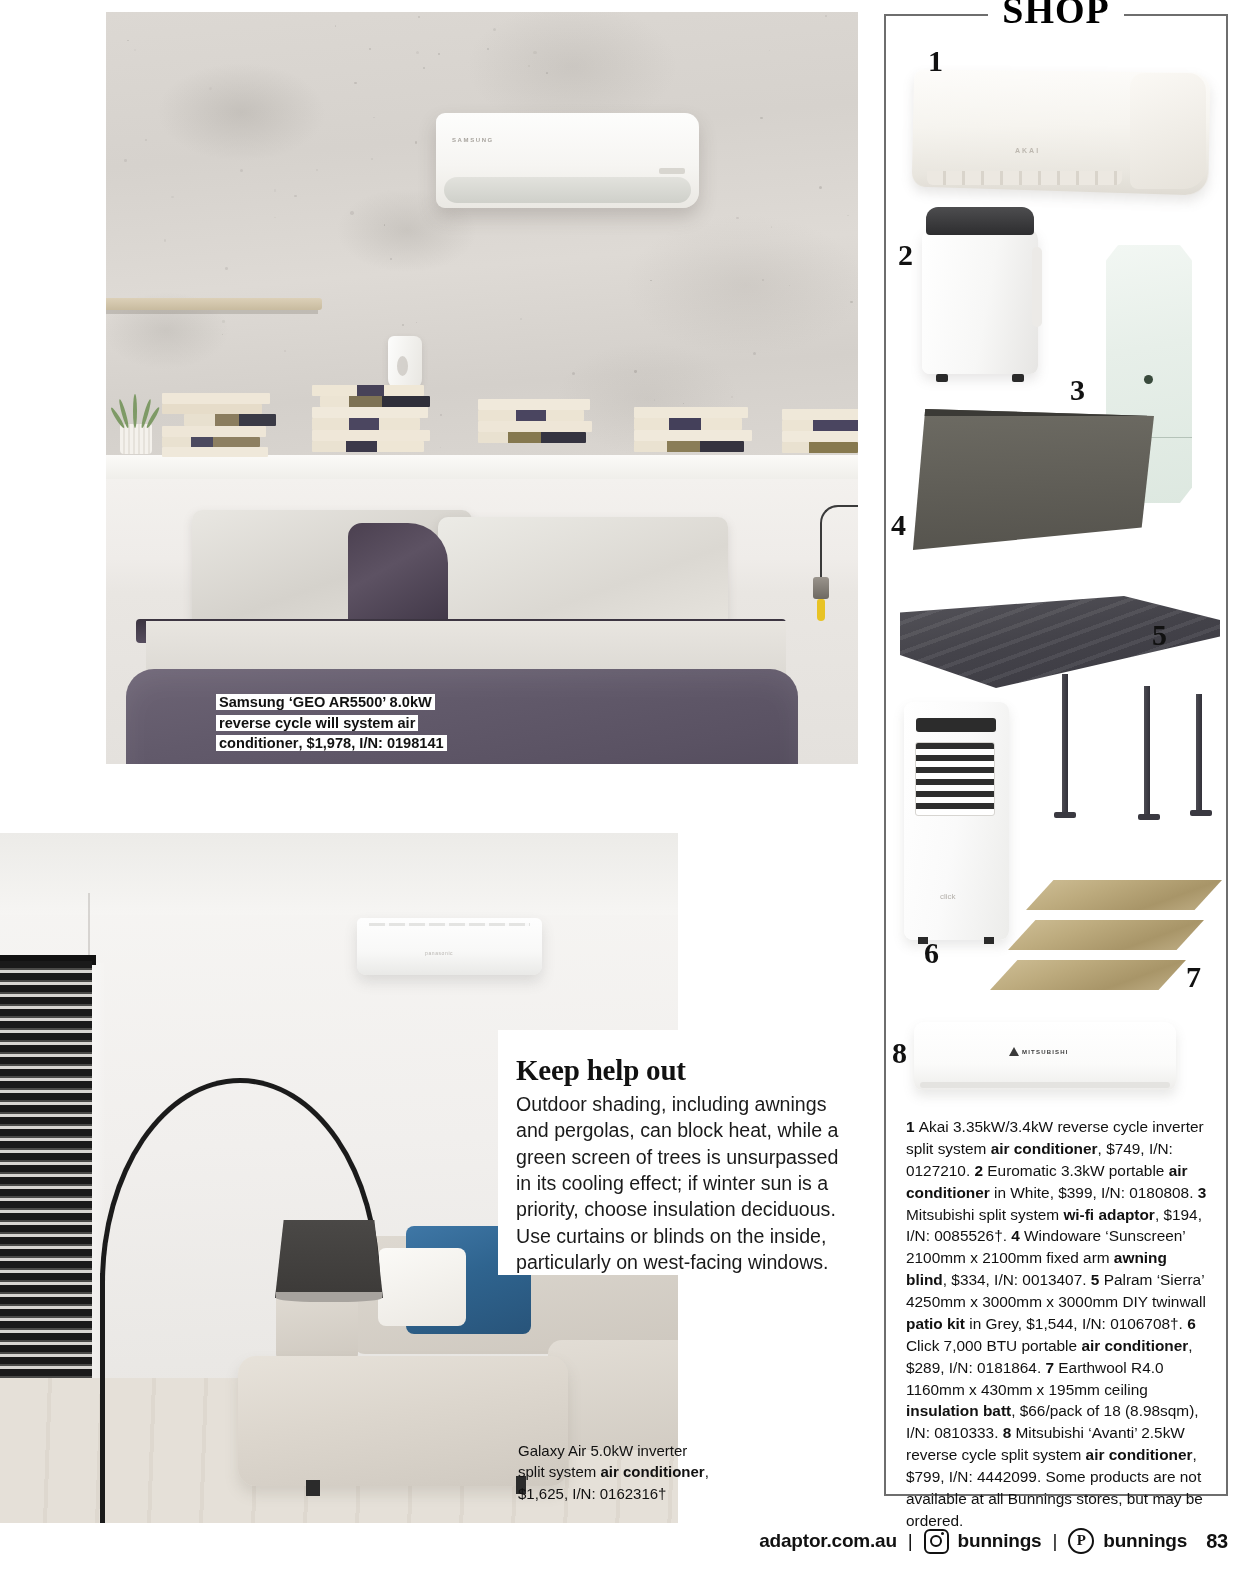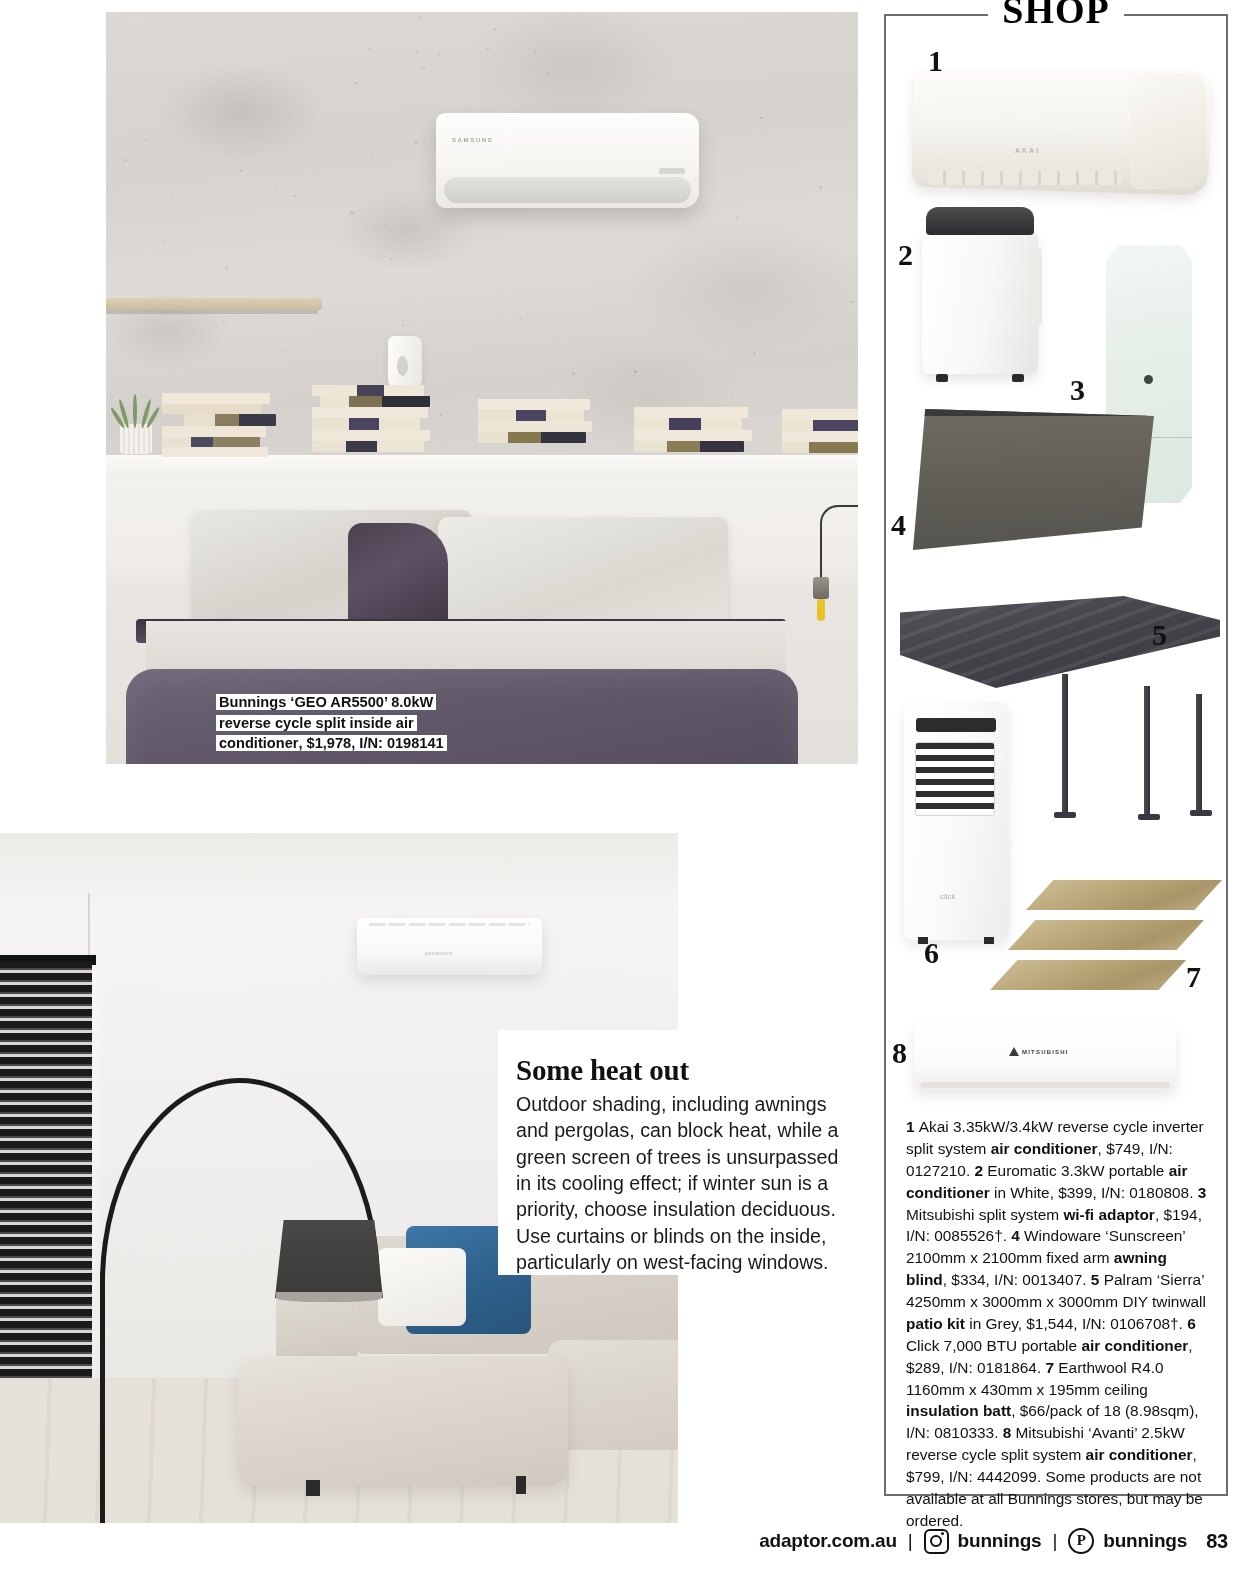--- a/index.html
+++ b/index.html
@@ -345,22 +345,22 @@
       <div class="bed-quilt"></div>
       <div class="bed-sconce">
         <div class="arm"></div>
           <div class="rod"></div>
           <div class="sock"></div>
           <div class="bulb"></div>
       </div>
     </div>
 
     <div class="cap-bedroom">
-      <div><span class="l">Bunnings ‘GEO AR5500’ 8.0kW</span></div>
-      <div><span class="l"><span>reverse cycle split inside </span><b>air</b></span></div>
+      <div><span class="l">Samsung ‘GEO AR5500’ 8.0kW</span></div>
+      <div><span class="l"><span>reverse cycle will system </span><b>air</b></span></div>
       <div><span class="l"><b>conditioner</b><span>, $1,978, I/N: 0198141</span></span></div>
     </div>
   </div>
 
   <div class="living-photo">
     <div class="lv-wall"></div>
     <div class="lv-ceiling"></div>
     <div class="lv-corner"></div>
     <div class="lv-window-glow"></div>
     <div class="lv-blind-head"></div>
@@ -382,24 +382,29 @@
         <div class="legB"></div>
     </div>
     <div class="lv-lamp-arc"></div>
     <div class="lv-lamp-pole"></div>
 
     <div class="lv-shade"></div>
     <div class="lv-shade-in"></div>
   </div>
 
   <div class="article">
-    <h2>Some heat out</h2>
+    <h2>Keep help out</h2>
     <p>Outdoor shading, including awnings and pergolas, can block heat, while a green screen of trees is unsurpassed in its cooling effect; if winter sun is a priority, choose insulation deciduous. Use curtains or blinds on the inside, particularly on west-facing windows.</p>
   </div>
 
+  <div class="cap-galaxy">
+    <div>Galaxy Air 5.0kW inverter</div>
+    <div><span>split system </span><b>air conditioner</b><span>,</span></div>
+    <div>$1,625, I/N: 0162316†</div>
+  </div>
 
   <div class="shopbox">
 
     <div class="num" style="left:42px;top:28px;">1</div>
     <div class="p1">
       <div class="b"></div>
         <div class="cap"></div>
       <div class="lbl">AKAI</div>
       <div class="fins"></div>
     </div>

